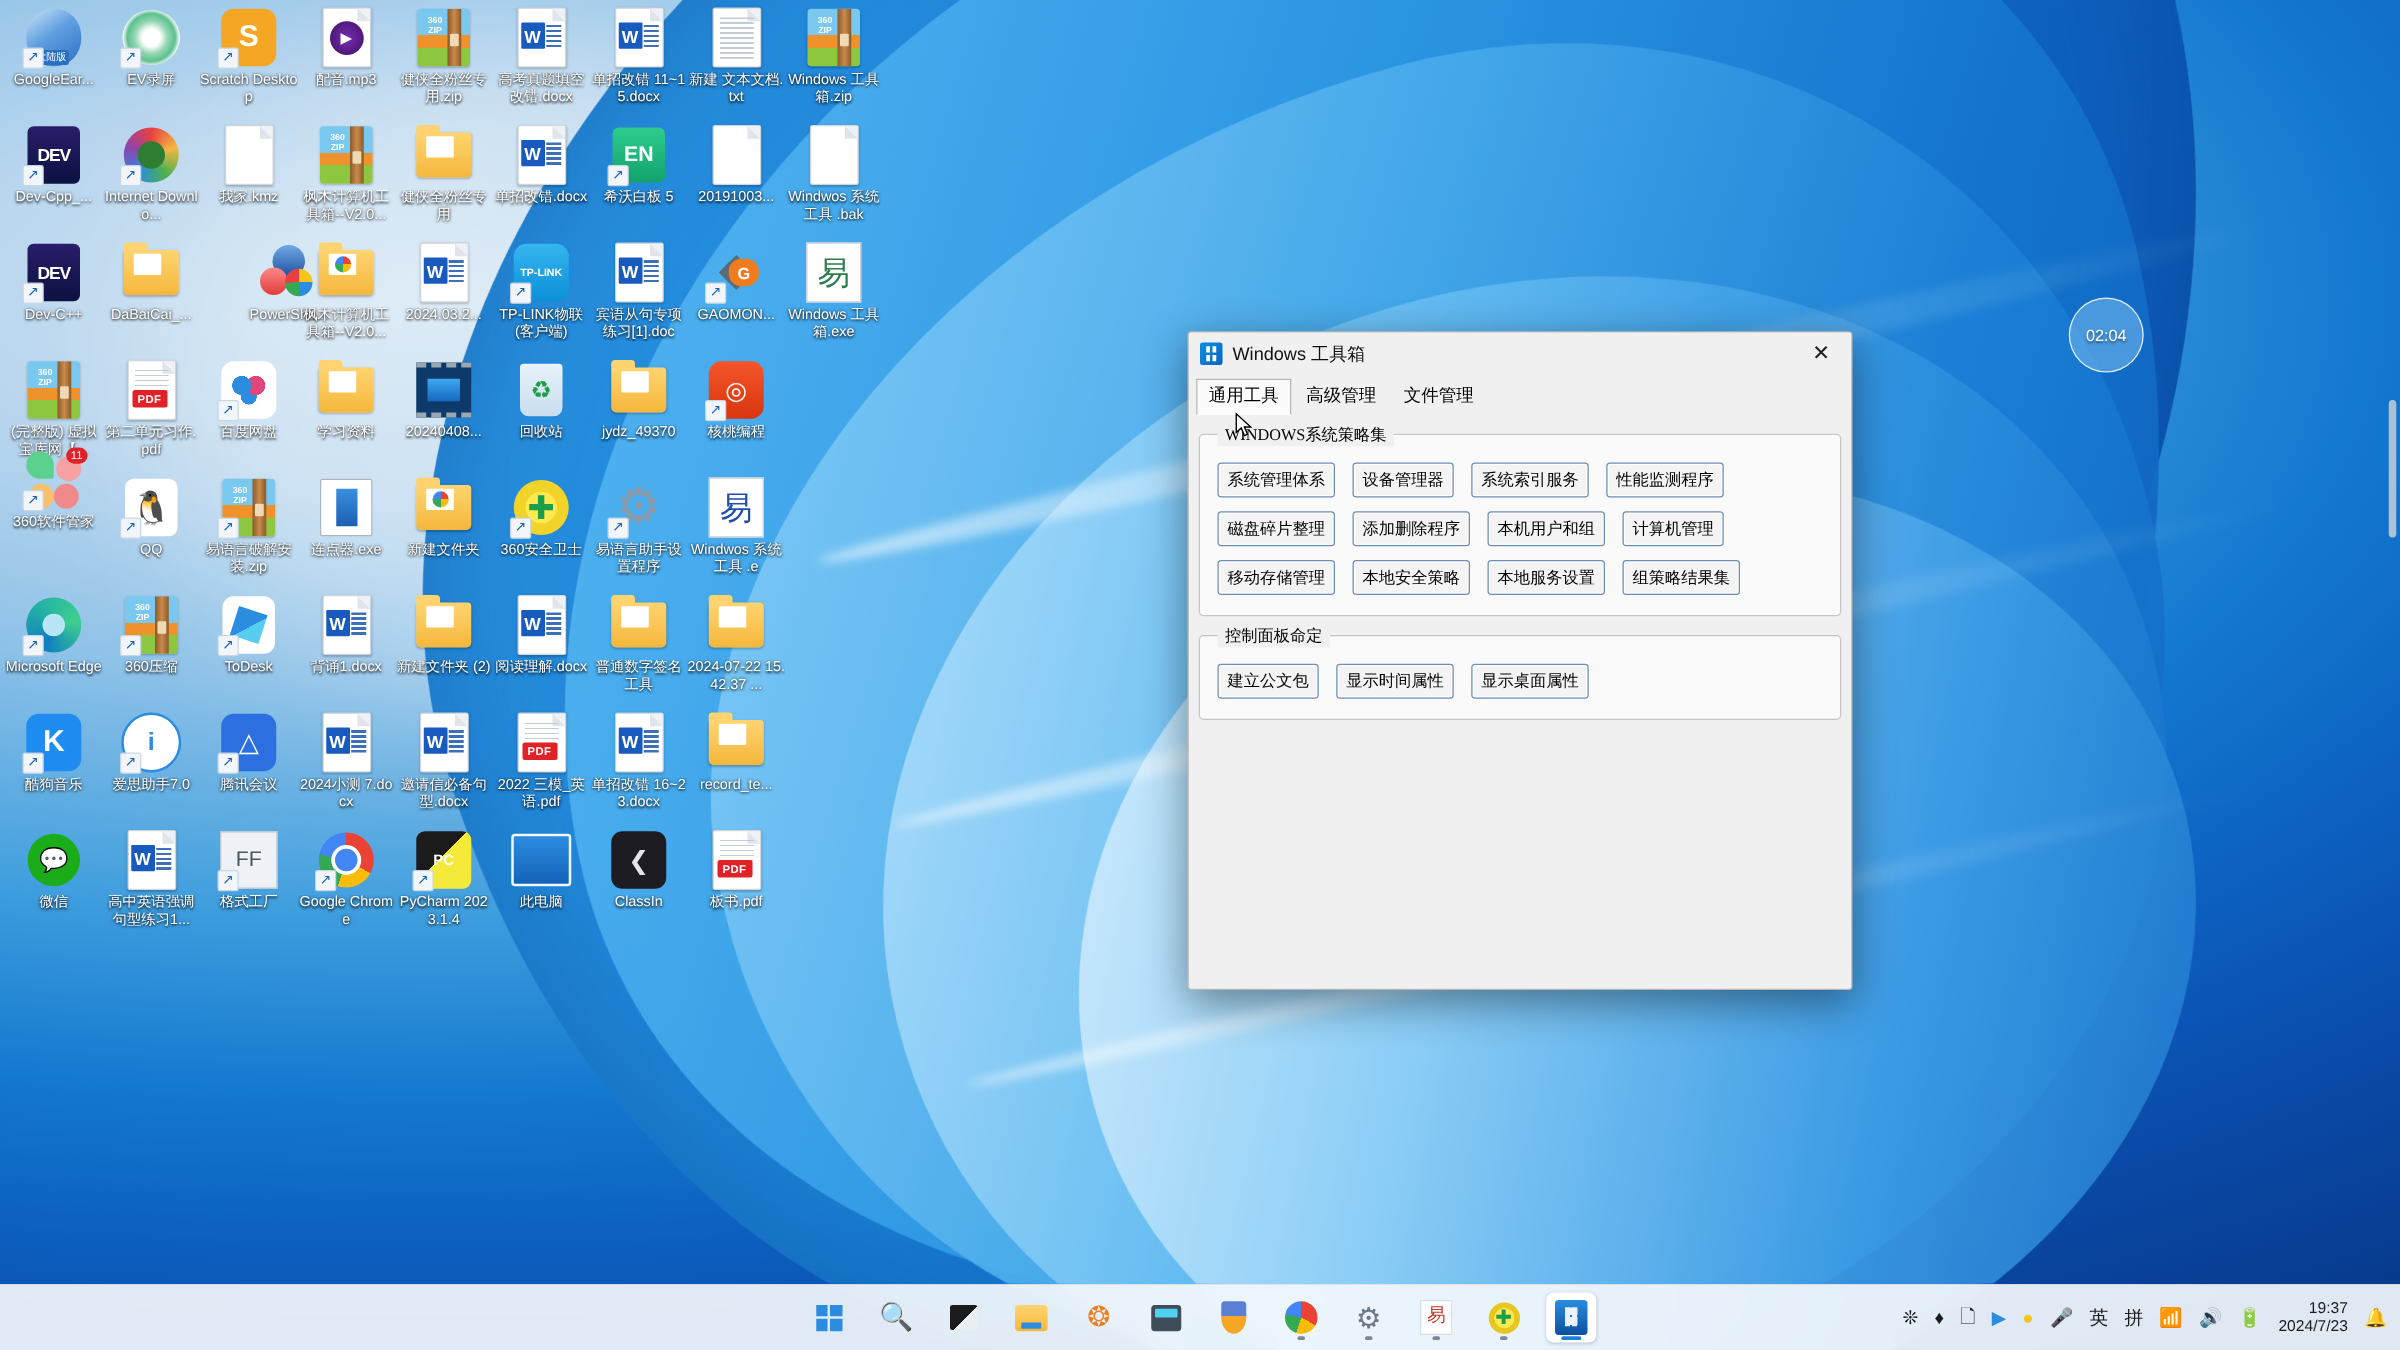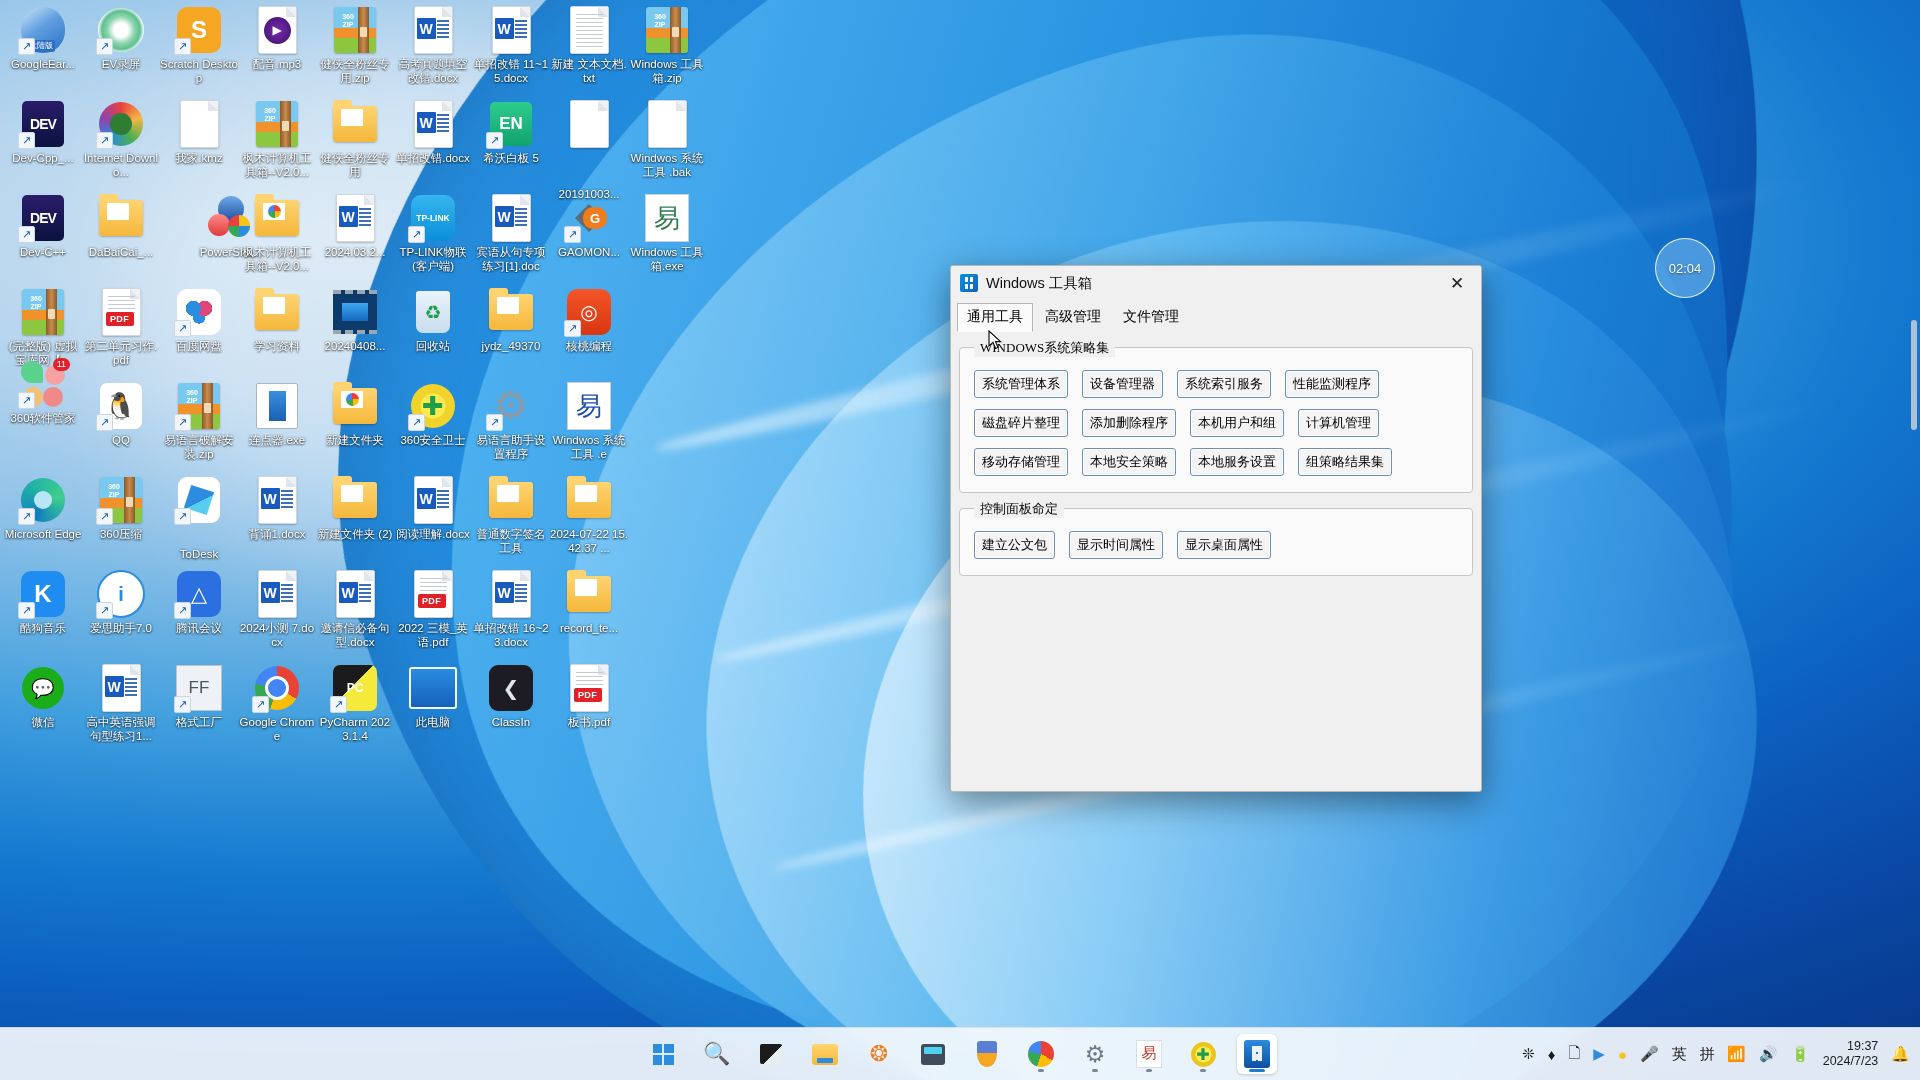--- a/index.html
+++ b/index.html
@@ -274,21 +274,21 @@
       </div>
       <div class="lbl">单招改错.docx</div>
     </div>
     <div class="dicon" style="left: 472px; top: 100px;">
       <div class="glyph">
         <div class="rrect" style="width:42px;height:44px;background:linear-gradient(#2ecc8f,#11a26b);border-radius:5px;font-size:17px;">EN</div>
         <span class="shortcut"></span>
       </div>
       <div class="lbl">希沃白板 5</div>
     </div>
-    <div class="dicon" style="left: 550px; top: 100px; gap: 36px;">
+    <div class="dicon" style="left: 550px; top: 100px;">
       <div class="glyph">
         <div class="ic-doc"></div>
       </div>
       <div class="lbl">20191003...</div>
     </div>
     <div class="dicon" style="left: 628px; top: 100px;">
       <div class="glyph">
         <div class="ic-doc"></div>
       </div>
       <div class="lbl">Windwos 系统工具 .bak</div>
@@ -519,21 +519,21 @@
     <div class="dicon" style="left: 82px; top: 476px;">
       <div class="glyph">
         <div class="ic-zip">
           <div class="zt">360<br>ZIP</div>
           <div class="strap"></div>
         </div>
         <span class="shortcut"></span>
       </div>
       <div class="lbl">360压缩</div>
     </div>
-    <div class="dicon" style="left: 160px; top: 476px; gap: 20px;">
+    <div class="dicon" style="left: 160px; top: 476px;">
       <div class="glyph">
         <div class="rrect" style="width:42px;height:46px;background:#fff;border-radius:9px">
           <div style="width:24px;height:24px;background:linear-gradient(135deg,#2b8ce0 55%,#59cdf0 55%);transform:rotate(18deg)"></div>
         </div>
         <span class="shortcut"></span>
       </div>
       <div class="lbl">ToDesk</div>
     </div>
     <div class="dicon" style="left: 238px; top: 476px;">
       <div class="glyph">

